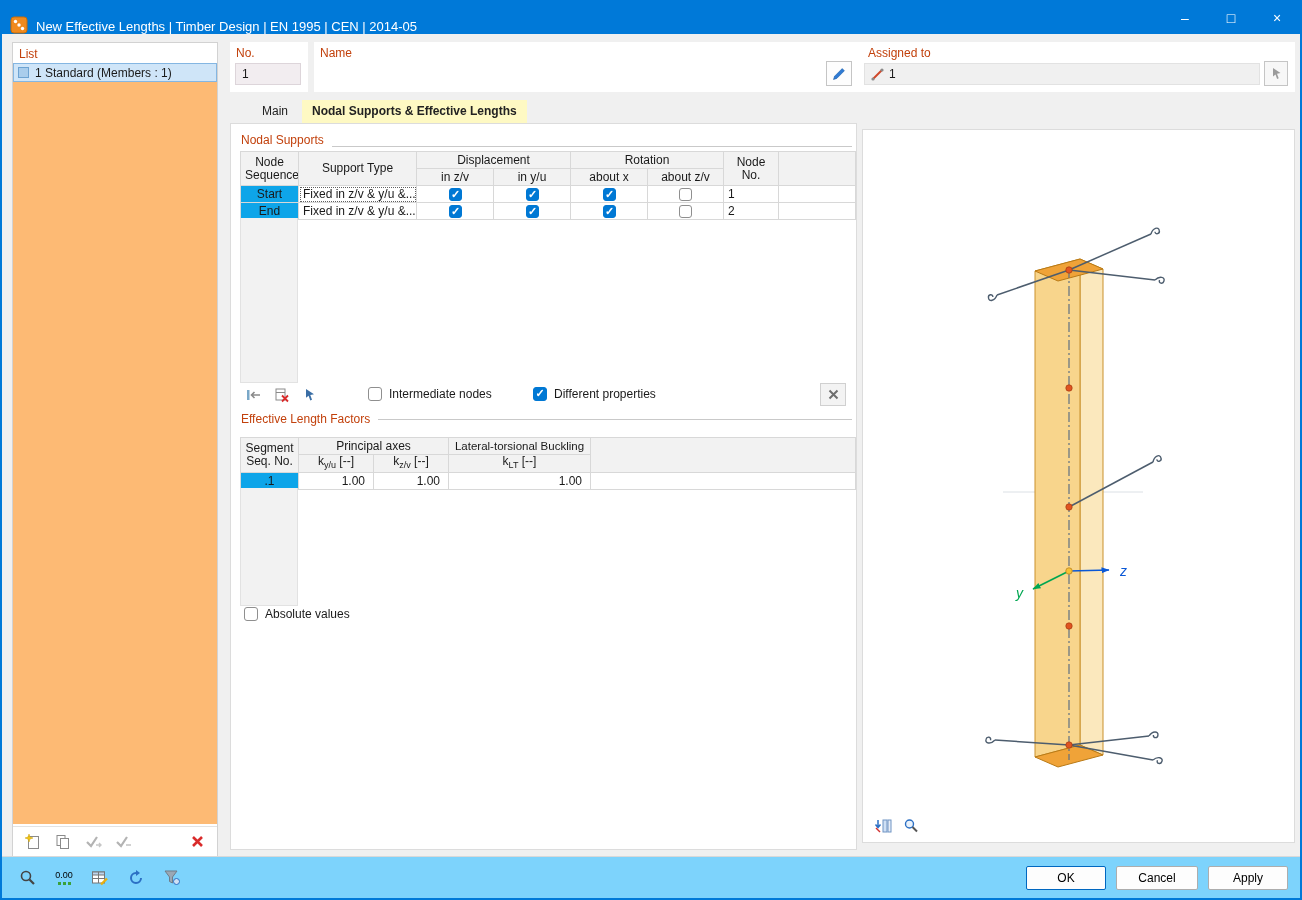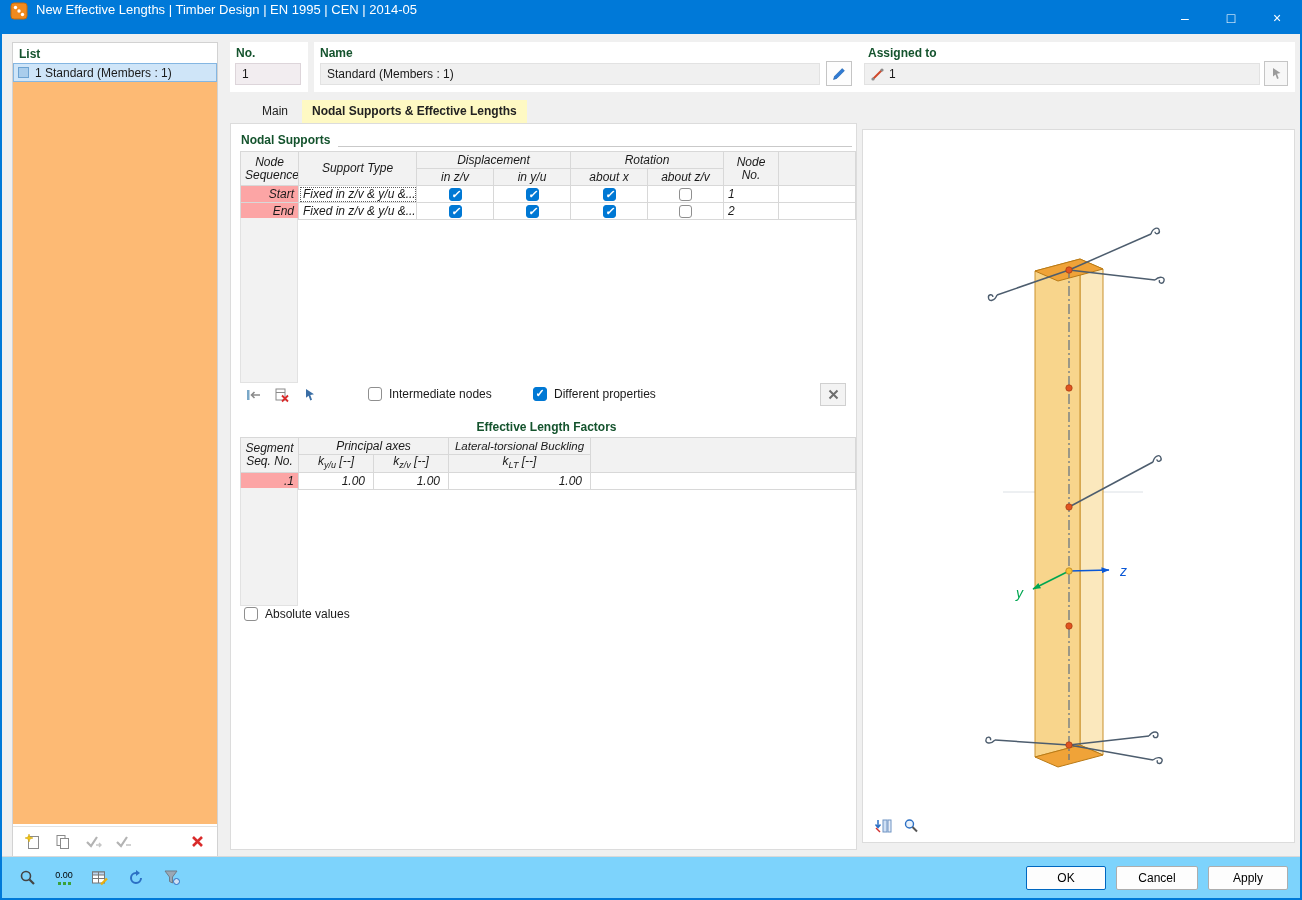--- a/index.html
+++ b/index.html
@@ -4,31 +4,31 @@
 <style>
   * { margin:0; padding:0; box-sizing:border-box; }
   html,body { background:#5a5a5a; }
   body { font-family:"Liberation Sans", sans-serif; font-size:12px; color:#1a1a1a; }
 
   .window { position:relative; width:1302px; height:900px; background:#f0f0f0;
             border:2px solid #0079d8; overflow:hidden; }
 
   
   .titlebar { position:absolute; top:0; left:0; right:0; height:32px; background:#0079d8;
-              display:flex; align-items:flex-start; color:#fff; }
+              display:flex; align-items:flex-end; color:#fff; }
   .app-icon { margin:0 8px 0 8px; width:18px; height:18px; }
   .title-text { font-size:13px; }
   .win-btns { margin-left:auto; display:flex; height:32px; }
   .win-btn { width:46px; height:32px; display:flex; align-items:center; justify-content:center;
              font-size:14px; color:#fff; cursor:default; }
 
   
   .list-panel { position:absolute; left:10px; top:40px; width:206px; height:815px;
                 background:#fff; border:1px solid #d2d2d2; }
-  .bold-label { font-weight:bold; color:#14532d; }
+  .bold-label { font-weight:normal; color:#c2410c; }
   .list-label { position:absolute; left:6px; top:4px; }
   .listbox { position:absolute; left:0px; top:20px; right:0px; bottom:32px; background:#fdba74; }
   .list-item { height:19px; display:flex; align-items:center; gap:6px; padding:0 4px;
                background:#cfe5f8; border:1px solid #84b6e2; }
   .list-item-icon { width:11px; height:11px; background:#a9cdec; border:1px solid #6da3d2; }
   .list-toolbar { position:absolute; left:0; bottom:0; right:0; height:30px; border-top:1px solid #e3e3e3;
                   display:flex; align-items:center; gap:6px; padding:0 8px; }
   .tool-icon { width:24px; height:22px; background:transparent; border:none;
                display:flex; align-items:center; justify-content:center; }
   .push-right { margin-left:auto; }
@@ -53,30 +53,30 @@
   .main-panel { position:absolute; left:228px; top:95px; width:627px; height:753px; }
   .tab-strip { position:absolute; top:0; left:12px; right:0; height:26px; display:flex;
                align-items:flex-end; padding-left:8px; gap:2px; }
   .tab { height:23px; line-height:23px; padding:0 12px; color:#222; }
   .tab.active { background:#fef9c3; font-weight:bold; padding:0 10px; }
   .tab-content { position:absolute; left:0; right:0; top:26px; bottom:0; background:#fff;
                  border:1px solid #dcdcdc; }
 
   .section-head { position:absolute; left:10px; right:4px; display:flex; align-items:center; gap:8px; }
   .section-head .rule { flex:1; height:1px; background:#c9c9c9; }
-  #sec1 { top:9px;align-items:flex-end; } #sec2 { top:296px;flex-direction:column; }
-
-  table.grid { position:absolute; border-collapse:collapse; table-layout:fixed; font-size:12px;font-style:italic; }
+  #sec1 { top:9px;align-items:flex-end; } #sec2 { top:288px; }
+
+  table.grid { position:absolute; border-collapse:collapse; table-layout:fixed; font-size:12px; }
   #t1 { left:9px; top:27px; width:615px; }
   #t2 { left:9px; top:313px; width:615px; }
   .grid th, .grid td { border:1px solid #d8d8d8; height:17px; padding:0 4px;
                        font-weight:normal; overflow:hidden; white-space:nowrap; }
   .grid th { background:#f2f2f2; text-align:center; line-height:13px; }
   .grid td { background:#fff; }
-  .grid td.seq { background:#fca5a5; text-align:right;margin-left:7px; }
+  .grid td.seq { background:#0ea5e9; text-align:center;margin-left:7px; }
   .grid td.num { text-align:right; padding-right:8px; }
   .grid td.ctr { text-align:center; }
   .grid th.small { font-size:11.5px; }
   .cell-focus { outline:1px dotted #606060; outline-offset:-2px; }
   sub { font-size:9px; }
 
   .gutter { position:absolute; width:58px; background:#f2f2f2; border:1px solid #e2e2e2; border-top:none; }
   #gutter1 { left:9px; top:94px; height:165px; }
   #gutter2 { left:9px; top:364px; height:118px; }
 
@@ -176,23 +176,20 @@
   </div>
 
   <div class="hdr-box" id="no-box">
     <span class="lab bold-label">No.</span>
     <div class="field" id="no-field">
       <span>1</span>
     </div>
   </div>
   <div class="hdr-box" id="name-box">
     <span class="lab bold-label">Name</span>
-    <div class="field" id="name-field">
-      <span>Standard (Members : 1)</span>
-    </div>
     <button class="mini-btn" id="name-edit-btn">
       <svg width="14" height="14" viewBox="0 0 14 14">
         <path d="M1.5,12.5 L2.6,9.2 L10.2,1.6 L12.4,3.8 L4.8,11.4 Z" fill="#2f7bd4" stroke="#1c5ea8" stroke-width="0.6"></path>
       </svg>
     </button>
   </div>
   <div class="hdr-box" id="assigned-box">
     <span class="lab bold-label">Assigned to</span>
     <div class="field" id="assigned-field">
       <svg width="13" height="13" viewBox="0 0 13 13">

